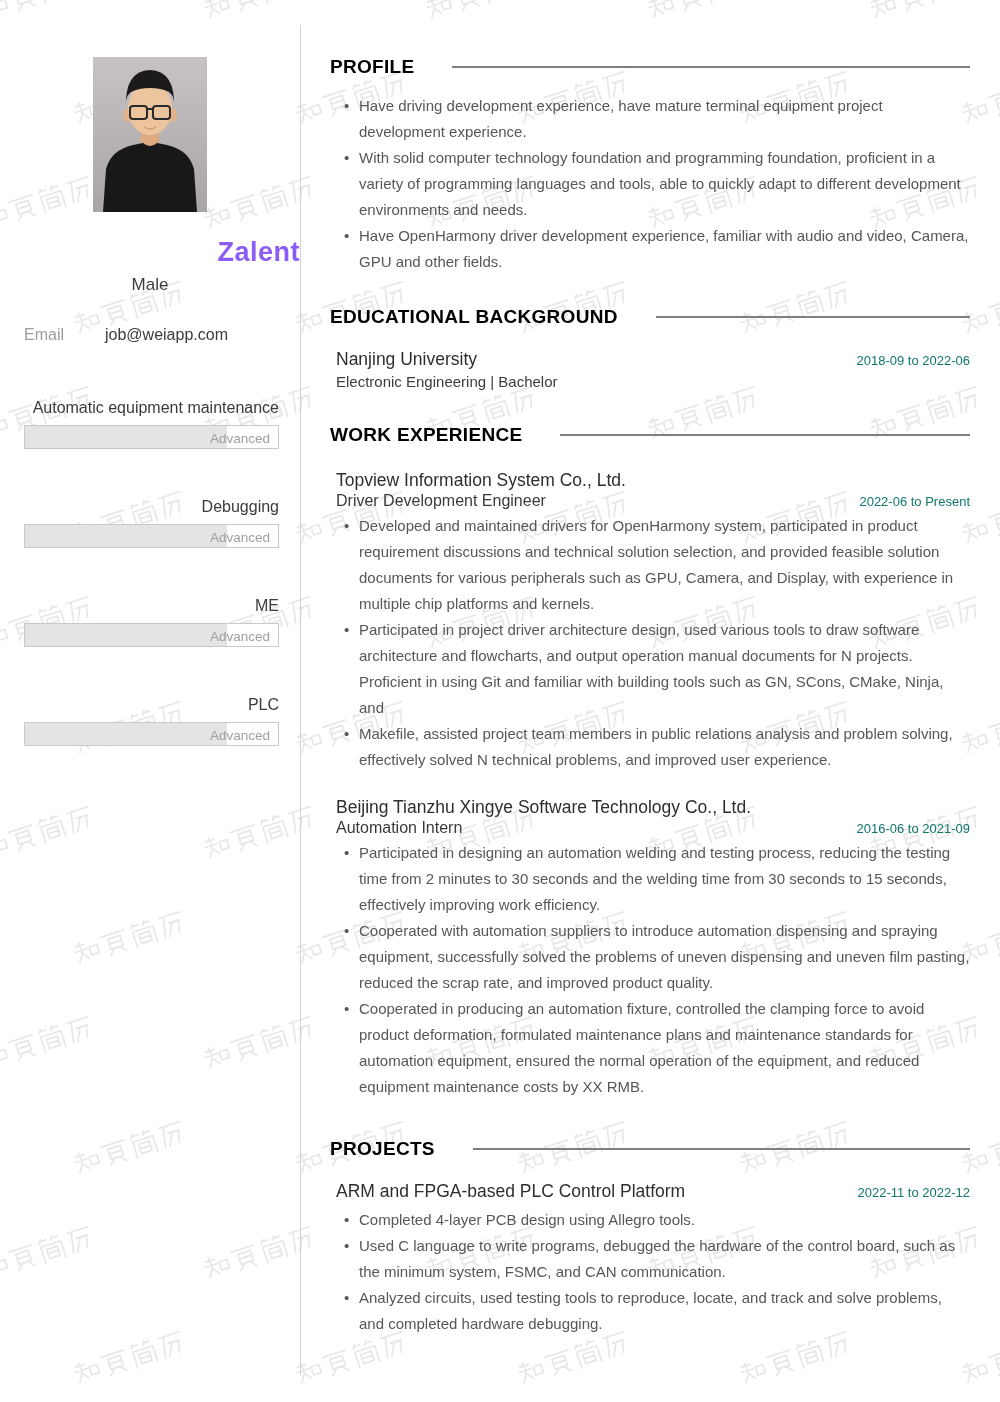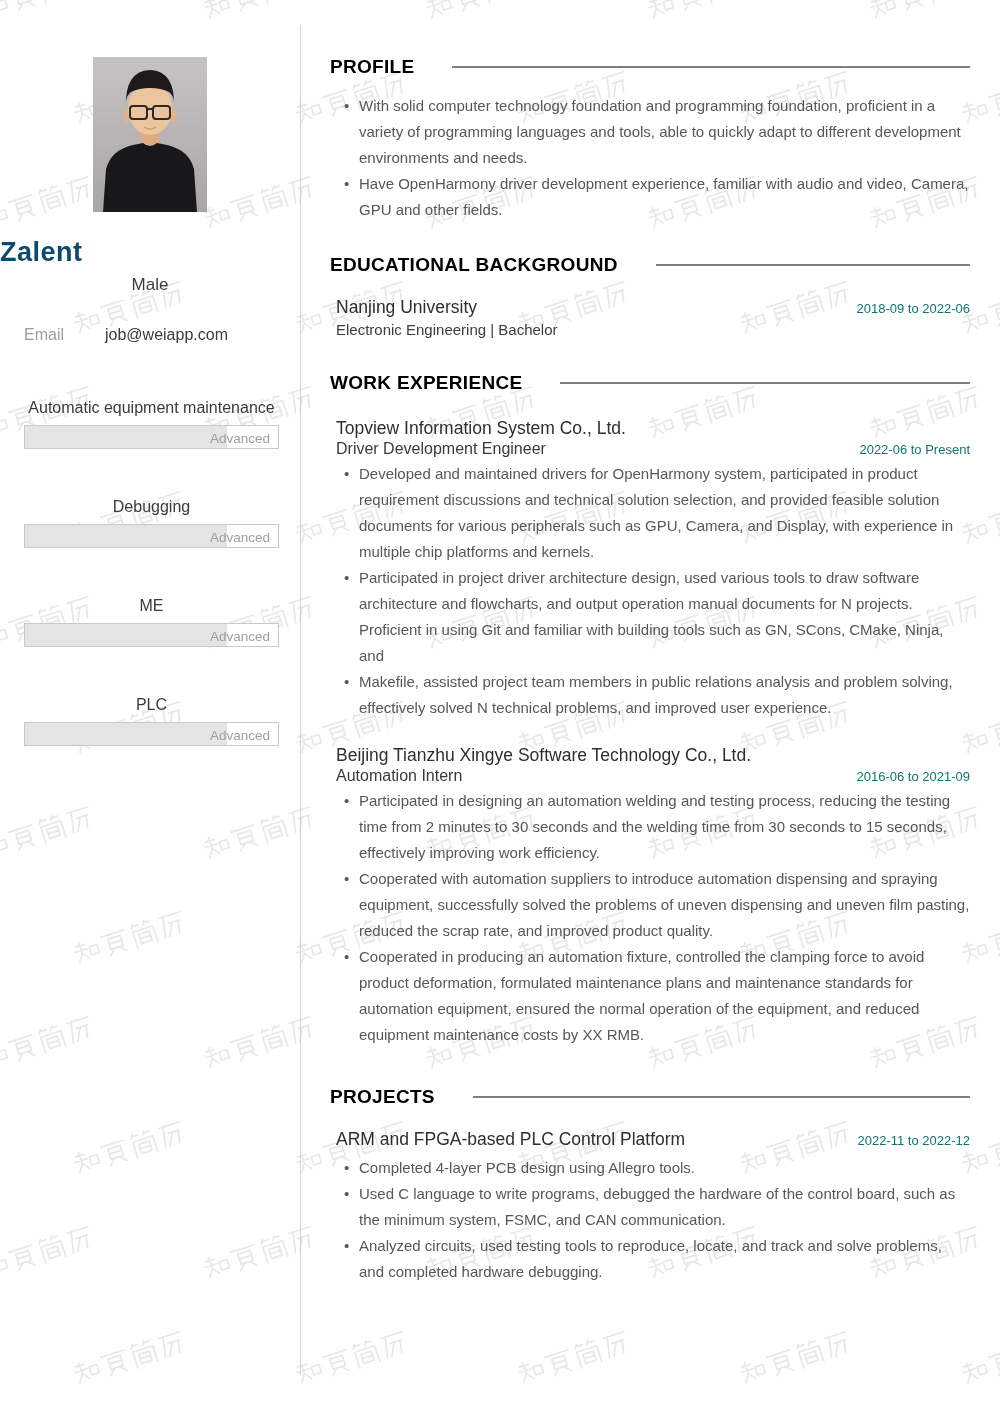--- a/index.html
+++ b/index.html
@@ -10,32 +10,32 @@
   
   .watermark-layer { position:absolute; inset:0; z-index:0; pointer-events:none; }
   .wm { position:absolute; color:#e7e7e7; transform:rotate(-18deg); }
 
   
   .divider { position:absolute; left:300px; top:25px; width:1px; height:1350px; background:#d3d3d3; z-index:1; }
 
   
   .sidebar { position:absolute; left:0; top:0; width:300px; z-index:2; }
   .photo { width:114px; height:155px; margin:57px auto 0; display:block; }
-  .name { text-align:left; font-size:27px; color:#0c4a6e; margin-top:25px; letter-spacing:0.5px; }
+  .name { text-align:right; font-size:27px; color:#8b5cf6; margin-top:25px; letter-spacing:0.5px; }
   .gender { text-align:center; font-size:17px; color:#3d3d3d; margin-top:7px; }
   .contact { margin:25px 0 0 24px; }
   .contact-row { display:flex; font-size:16px; line-height:30px; }
   .contact-label { width:81px; color:#9d9d9d; }
   .contact-value { color:#3b3b3b; }
   .skills-title-wrap { text-align:center; margin-top:23px; }
   .skills-title { display:inline-block; font-size:18px; font-weight:bold; color:#2e2e2e;
                   border-bottom:2px solid #3a3a3a; padding-bottom:4px; letter-spacing:0.8px; }
   .skills { margin:20px 21px 0 24px; }
   .skill { margin-bottom:14px; }
-  .skill-name { text-align:center; font-size:16px; color:#3b3b3b; line-height:20px; margin-bottom:7px;margin-top:48px; }
+  .skill-name { text-align:right; font-size:16px; color:#3b3b3b; line-height:20px; margin-bottom:7px;margin-top:48px; }
   .skill-bar { position:relative; height:24px; border:1px solid #c9c9c9; background:#fff; }
   .skill-fill { position:absolute; left:0; top:0; bottom:0; background:#e4e4e4; }
   .skill-level { position:absolute; right:8px; top:0; line-height:25px; font-size:13.5px; color:#9f9f9f; }
 
   
   .main { position:absolute; left:330px; top:56px; width:640px; z-index:2; }
   .section-header { display:flex; align-items:center; }
   .section-title { font-size:19px; font-weight:bold; color:#000000; letter-spacing:0.3px; white-space:nowrap; }
   .section-line { flex:1; height:2px; background:#7f7f7f; margin-left:38px; }
 
@@ -378,20 +378,23 @@
 
   <main class="main">
 
     <section>
       <div class="section-header">
         <span class="section-title">PROFILE</span>
         <span class="section-line"></span>
       </div>
       <ul class="bullets profile-bullets">
 
+          <li class="bullet">
+            <span class="bullet-text">Have driving development experience, have mature terminal equipment project development experience.</span>
+          </li>
 
           <li class="bullet">
             <span class="bullet-text">With solid computer technology foundation and programming foundation, proficient in a variety of programming languages and tools, able to quickly adapt to different development environments and needs.</span>
           </li>
 
           <li class="bullet">
             <span class="bullet-text">Have OpenHarmony driver development experience, familiar with audio and video, Camera, GPU and other fields.</span>
           </li>
         </ul>
     </section>

